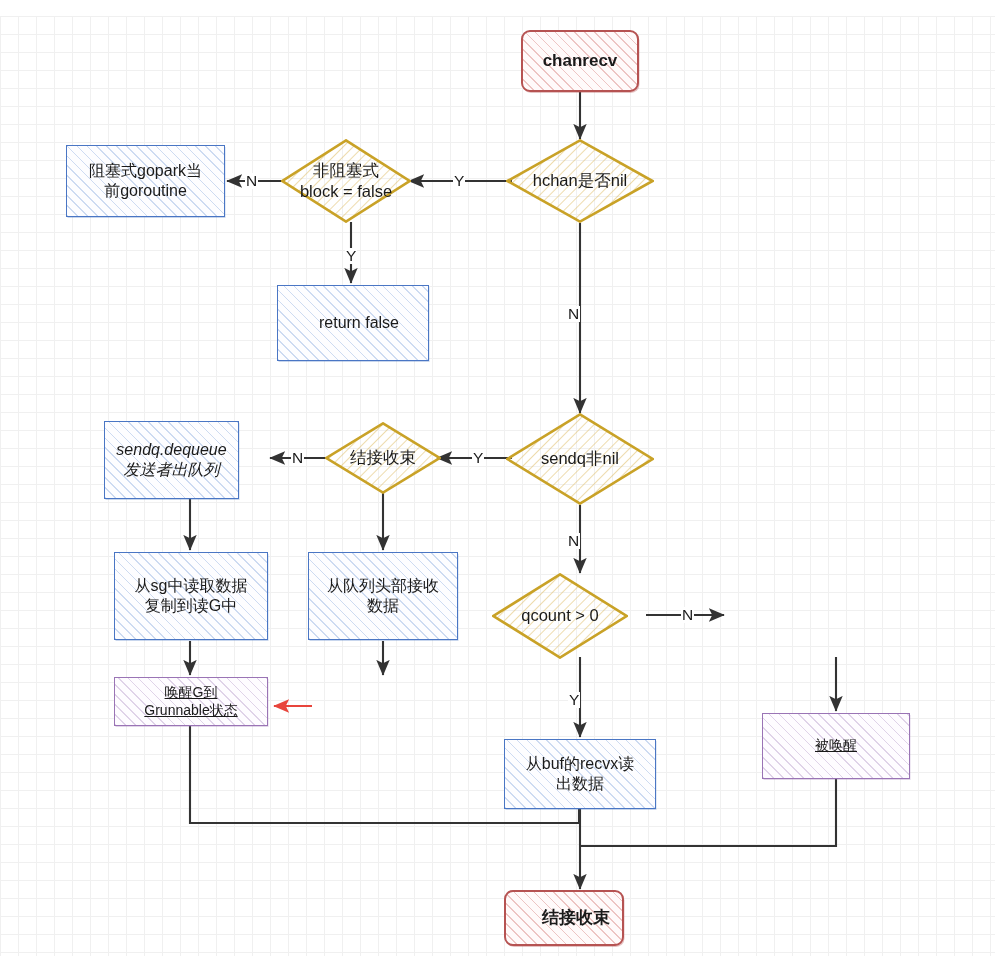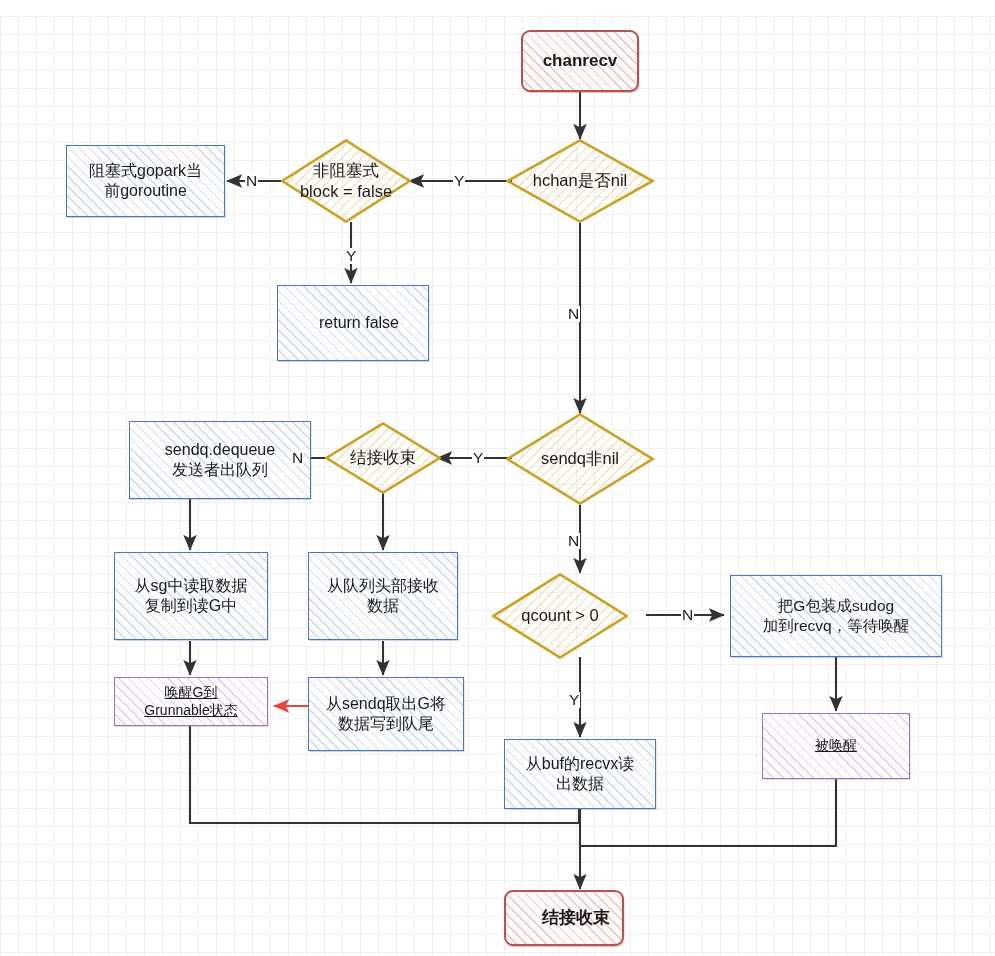--- a/index.html
+++ b/index.html
@@ -179,61 +179,53 @@
       <defs>
           <pattern id="hg4" width="7" height="7" patternTransform="rotate(45)" patternUnits="userSpaceOnUse">
         <line x1="0" y1="0" x2="0" y2="7" stroke="#e0bf6a" stroke-width="1.1"></line>
           </pattern>
         </defs>
       <polygon points="58,1.4 114.6,36 58,70.6 1.4,36" fill="url(#hg4)" stroke="#c9a227" stroke-width="2.6"></polygon>
     </svg>
     <span class="txt">结接收束</span>
   </div>
 
-  <div class="node n-process" style="left:129px;top:405px;width:182px;height:78px;">
+  <div class="node n-process" style="left:104px;top:405px;width:135px;height:78px;font-style:italic;">
     <span class="txt">sendq.dequeue
 发送者出队列</span>
   </div>
 
   <div class="node n-process" style="left:114px;top:536px;width:154px;height:88px;">
     <span class="txt">从sg中读取数据
 复制到读G中</span>
   </div>
 
   <div class="node n-process" style="left:308px;top:536px;width:150px;height:88px;">
     <span class="txt">从队列头部接收
 数据</span>
   </div>
 
   <div class="node n-state" style="left:114px;top:661px;width:154px;height:49px;">
     <span class="txt">唤醒G到
 Grunnable状态</span>
   </div>
 
-  <div class="node n-process" style="left:308px;top:661px;width:156px;height:74px;">
-    <span class="txt">从sendq取出G将
-数据写到队尾</span>
-  </div>
 
   <div class="node n-decision" style="left:492px;top:557px;width:136px;height:86px;">
     <svg class="dia" viewBox="0 0 136 86" preserveAspectRatio="none">
       <defs>
           <pattern id="hg5" width="7" height="7" patternTransform="rotate(45)" patternUnits="userSpaceOnUse">
         <line x1="0" y1="0" x2="0" y2="7" stroke="#e0bf6a" stroke-width="1.1"></line>
           </pattern>
         </defs>
       <polygon points="68,1.4 134.6,43 68,84.6 1.4,43" fill="url(#hg5)" stroke="#c9a227" stroke-width="2.6"></polygon>
     </svg>
     <span class="txt">qcount &gt; 0</span>
   </div>
 
-  <div class="node n-process" style="left:730px;top:559px;width:212px;height:82px;font-size:15.5px;">
-    <span class="txt">把G包装成sudog
-加到recvq，等待唤醒</span>
-  </div>
 
   <div class="node n-state" style="left:762px;top:697px;width:148px;height:66px;">
     <span class="txt">被唤醒</span>
   </div>
 
   <div class="node n-process" style="left:504px;top:723px;width:152px;height:70px;">
     <span class="txt">从buf的recvx读
 出数据</span>
   </div>
 

